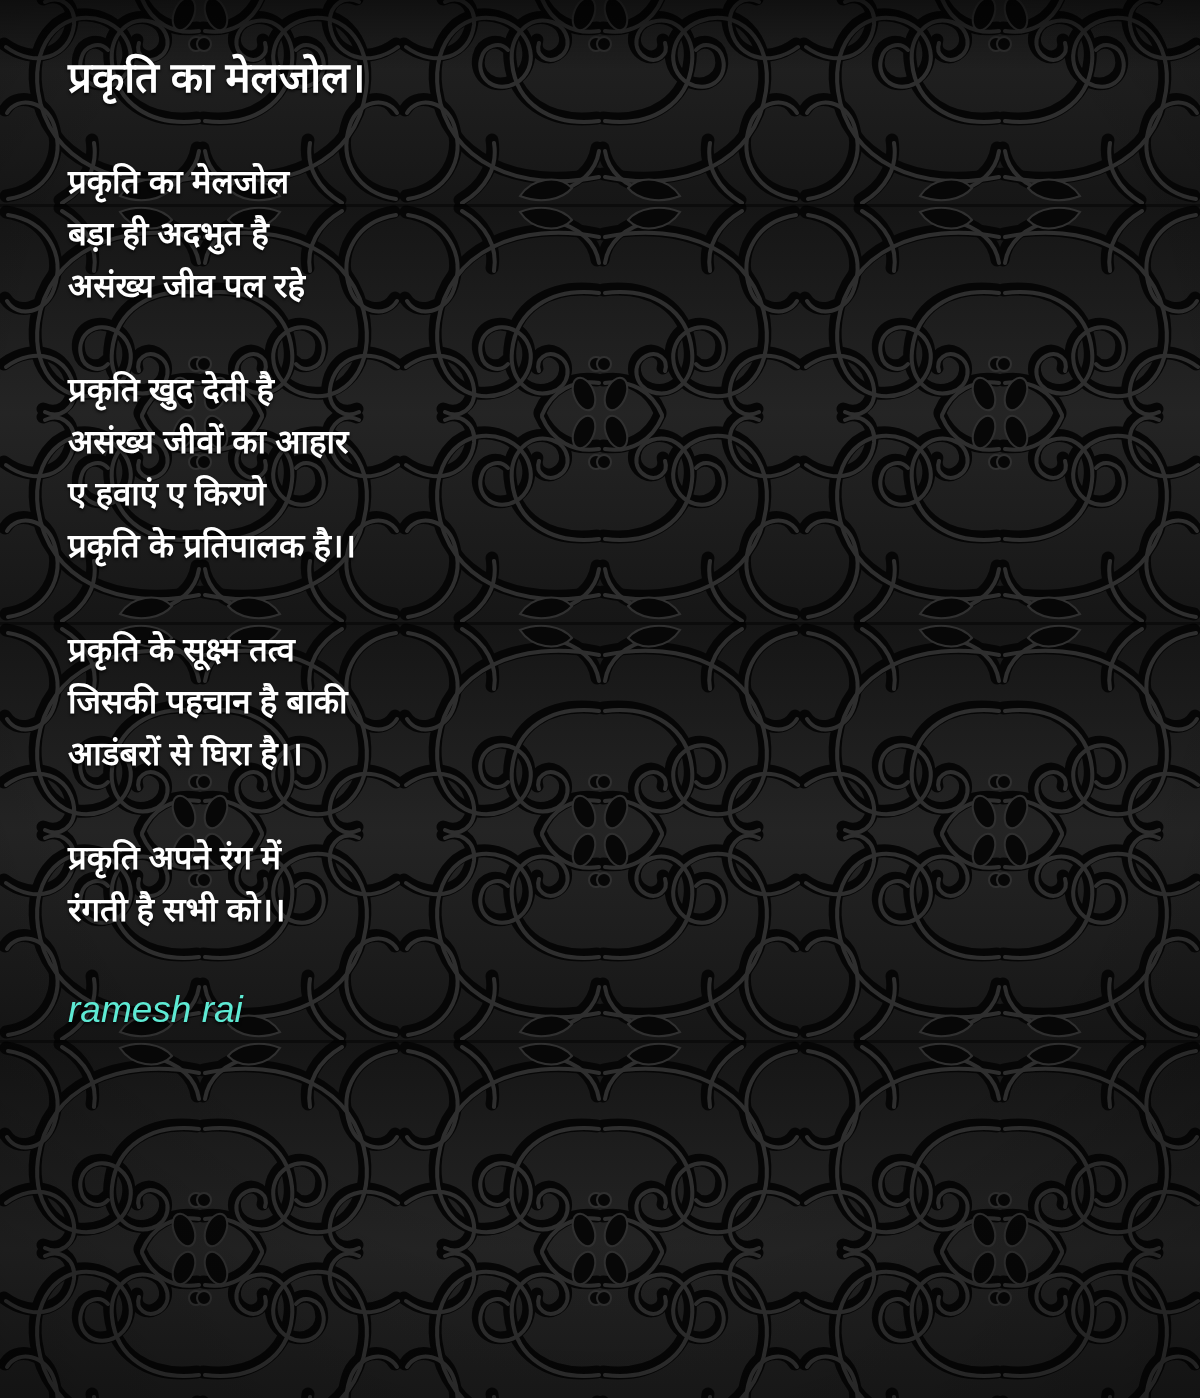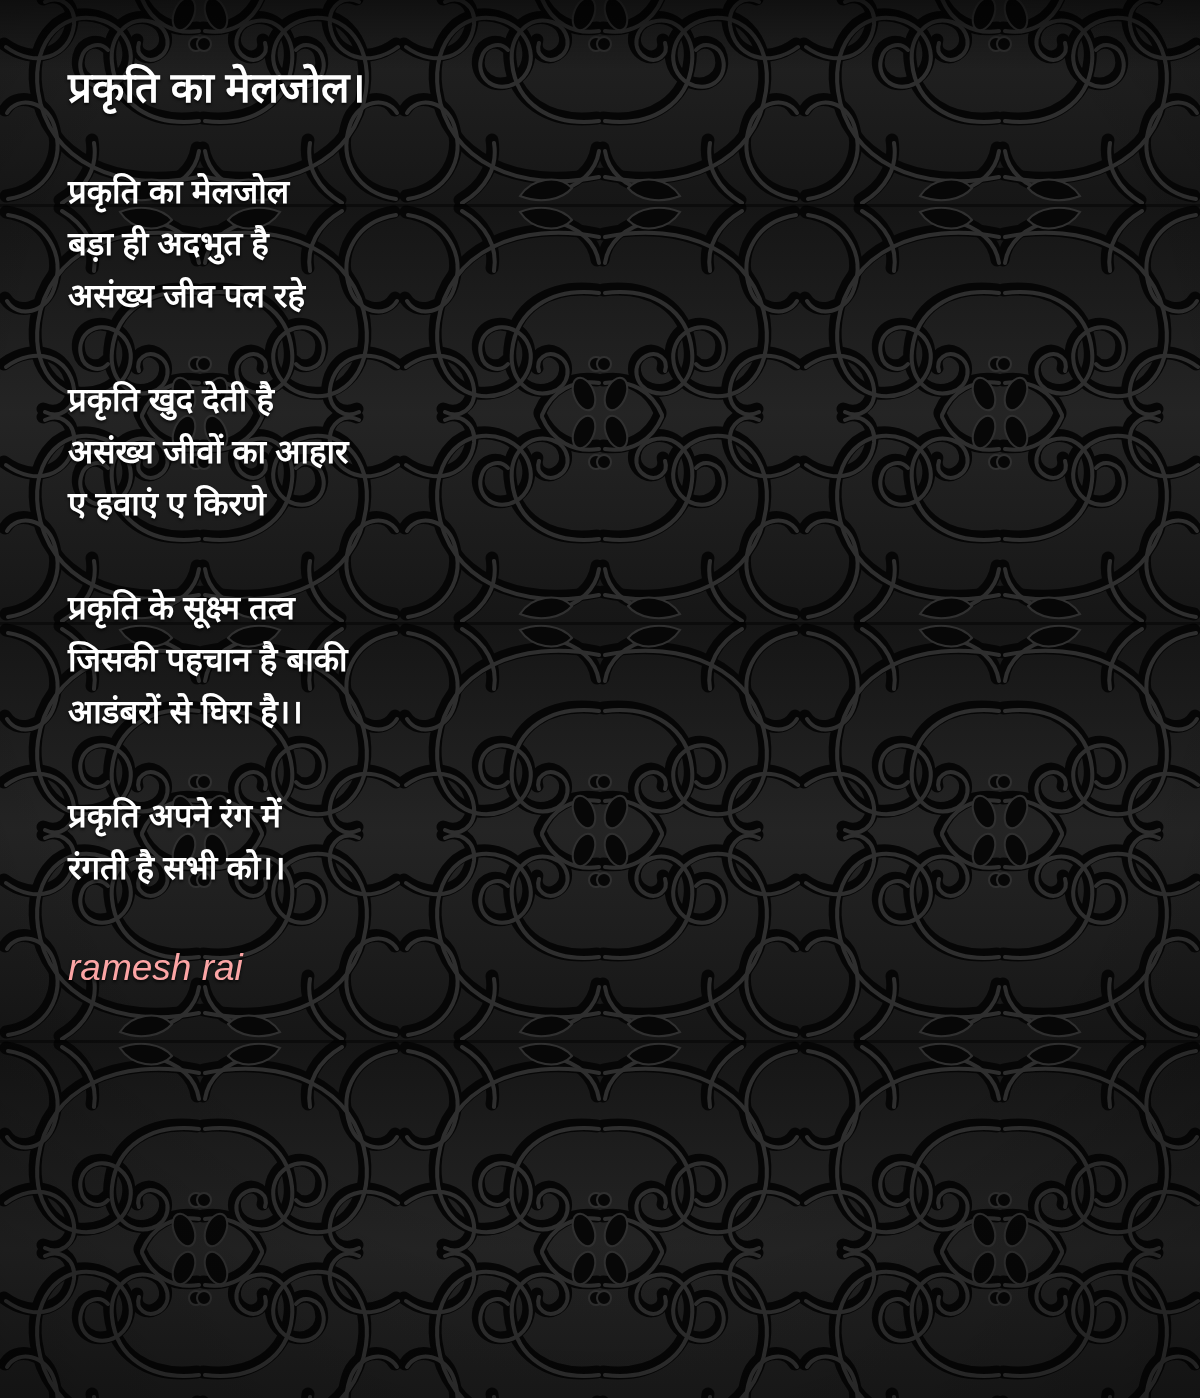--- a/index.html
+++ b/index.html
@@ -16,21 +16,21 @@
   }
   .bg-svg {
     position: absolute;
     inset: 0;
     width: 1200px;
     height: 1398px;
     display: block;
   }
   .content {
     position: absolute;
-    top: 10px;
+    top: 0;
     left: 68px;
     width: 1060px;
     color: #ffffff;
     text-shadow: 0 2px 3px rgba(0,0,0,0.75);
   }
   .poem-title {
     margin: 52px 0 0 0;
     font-size: 42px;
     line-height: 52px;
     font-weight: 700;
@@ -53,21 +53,21 @@
     line-height: 53px;
     font-weight: 700;
     white-space: nowrap;
   }
   .signature {
     margin-top: 52px;
     font-size: 37px;
     line-height: 44px;
     font-style: italic;
     font-weight: 400;
-    color: #fca5a5;
+    color: #5eead4;
   }
 </style>
 </head>
 <body>
 
 <svg class="bg-svg" width="1200" height="1398" viewBox="0 0 1200 1398" preserveAspectRatio="none" xmlns="http://www.w3.org/2000/svg" aria-hidden="true">
   <defs>
     <linearGradient id="tileShade" x1="0" y1="0" x2="0" y2="1">
       <stop offset="0" stop-color="#151515"></stop>
       <stop offset="0.5" stop-color="#242424"></stop>
@@ -137,20 +137,21 @@
   <div class="stanza">
     <div class="poem-line">प्रकृति का मेलजोल</div>
     <div class="poem-line">बड़ा ही अदभुत है</div>
     <div class="poem-line">असंख्य जीव पल रहे</div>
   </div>
 
   <div class="stanza">
     <div class="poem-line">प्रकृति खुद देती है</div>
     <div class="poem-line">असंख्य जीवों का आहार</div>
     <div class="poem-line">ए हवाएं ए किरणे</div>
+    <div class="poem-line">प्रकृति के प्रतिपालक है।।</div>
   </div>
 
   <div class="stanza">
     <div class="poem-line">प्रकृति के सूक्ष्म तत्व</div>
     <div class="poem-line">जिसकी पहचान है बाकी</div>
     <div class="poem-line">आडंबरों से घिरा है।।</div>
   </div>
 
   <div class="stanza">
     <div class="poem-line">प्रकृति अपने रंग में</div>

